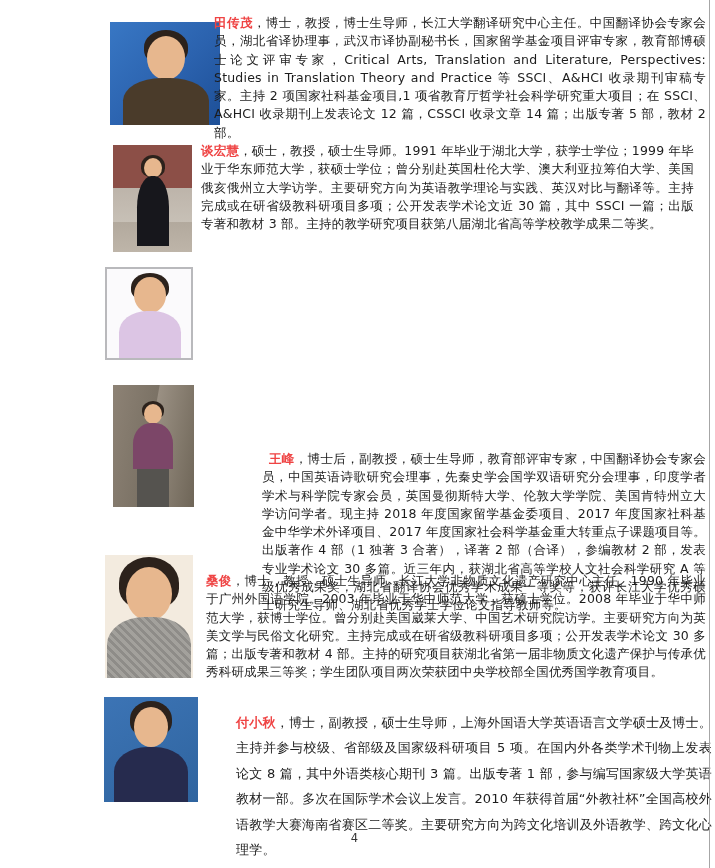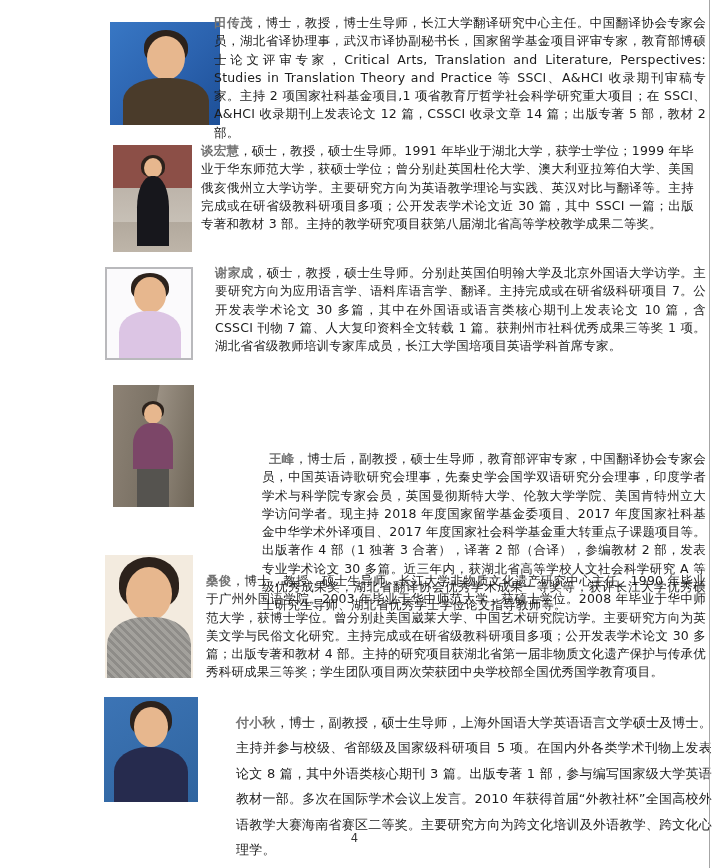--- a/index.html
+++ b/index.html
@@ -17,21 +17,21 @@
     background: #a6a6a6;
   }
   .bio-text {
     position: absolute;
     font-size: 12.5px;
     line-height: 18.3px;
     text-align: justify;
     letter-spacing: 0.2px;
   }
   .bio-text p { margin: 0; }
-  .pname { font-weight: bold; color: #737373; }
+  .pname { font-weight: bold; color: #ef4444; }
   .photo { position: absolute; overflow: hidden; }
   .ph-head { position: absolute; border-radius: 50%; background: #e7b78e; }
   .ph-hair { position: absolute; border-radius: 50% 50% 40% 40%; background: #2c221c; }
   .ph-body { position: absolute; border-radius: 45% 45% 0 0; }
 
   
   .photo1 { left:110px; top:22px; width:110px; height:103px;
             background: linear-gradient(135deg,#3877c4 0%,#2b62ae 55%,#1d4f97 100%); }
   .photo1 .ph-hair { left:34px; top:8px;  width:44px; height:34px; }
   .photo1 .ph-head { left:37px; top:14px; width:38px; height:44px; }
@@ -107,23 +107,20 @@
   </div>
   <div class="bio-text text2">
     <p><span class="pname">谈宏慧</span><span>，硕士，教授，硕士生导师。1991 年毕业于湖北大学，获学士学位；1999 年毕业于华东师范大学，获硕士学位；曾分别赴英国杜伦大学、澳大利亚拉筹伯大学、美国俄亥俄州立大学访学。主要研究方向为英语教学理论与实践、英汉对比与翻译等。主持完成或在研省级教科研项目多项；公开发表学术论文近 30 篇，其中 SSCI 一篇；出版专著和教材 3 部。主持的教学研究项目获第八届湖北省高等学校教学成果二等奖。</span></p>
   </div>
 
   <div class="photo photo3" aria-label="man with glasses in lavender shirt, white background">
     <div class="ph-hair"></div>
     <div class="ph-head"></div>
     <div class="ph-body"></div>
   </div>
-  <div class="bio-text text3">
-    <p><span class="pname">谢家成</span><span>，硕士，教授，硕士生导师。分别赴英国伯明翰大学及北京外国语大学访学。主要研究方向为应用语言学、语料库语言学、翻译。主持完成或在研省级科研项目 7。公开发表学术论文 30 多篇，其中在外国语或语言类核心期刊上发表论文 10 篇，含 CSSCI 刊物 7 篇、人大复印资料全文转载 1 篇。获荆州市社科优秀成果三等奖 1 项。湖北省省级教师培训专家库成员，长江大学国培项目英语学科首席专家。</span></p>
-  </div>
 
   <div class="photo photo4" aria-label="man in plaid shirt standing before stone cathedral">
     <div class="ph-hair"></div>
     <div class="ph-head"></div>
     <div class="ph-body"></div>
     <div class="ph-legs"></div>
   </div>
   <div class="bio-text text4">
     <p><span class="pname">王峰</span><span>，博士后，副教授，硕士生导师，教育部评审专家，中国翻译协会专家会员，中国英语诗歌研究会理事，先秦史学会国学双语研究分会理事，印度学者学术与科学院专家会员，英国曼彻斯特大学、伦敦大学学院、美国肯特州立大学访问学者。现主持 2018 年度国家留学基金委项目、2017 年度国家社科基金中华学术外译项目、2017 年度国家社会科学基金重大转重点子课题项目等。出版著作 4 部（1 独著 3 合著），译著 2 部（合译），参编教材 2 部，发表专业学术论文 30 多篇。近三年内，获湖北省高等学校人文社会科学研究 A 等级优秀成果奖，湖北省翻译协会优秀学术成果一等奖等，获评长江大学优秀硕士研究生导师、湖北省优秀学士学位论文指导教师等。</span></p>
   </div>

